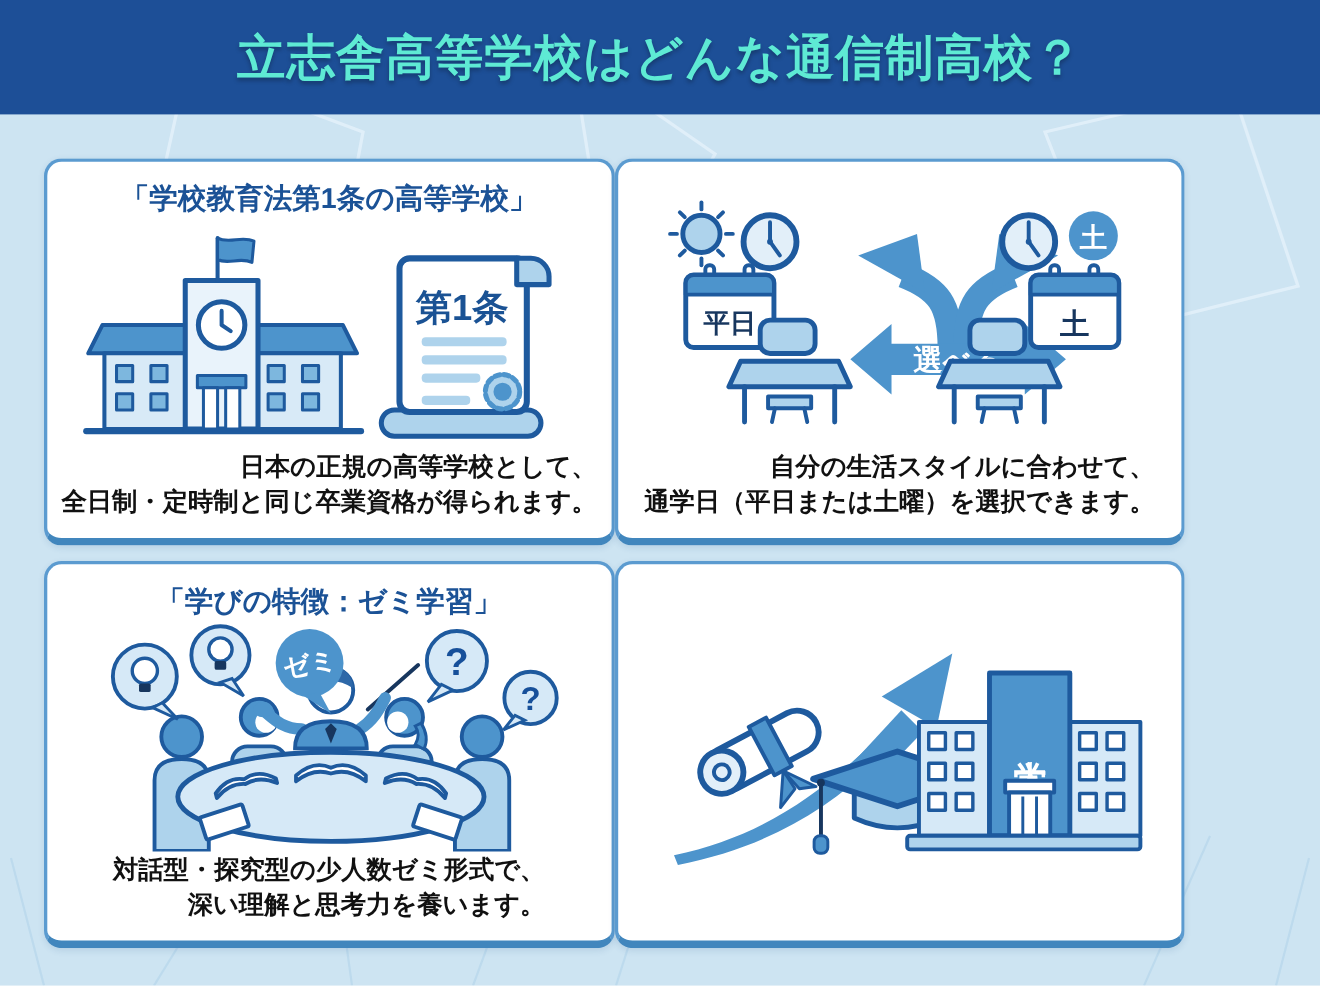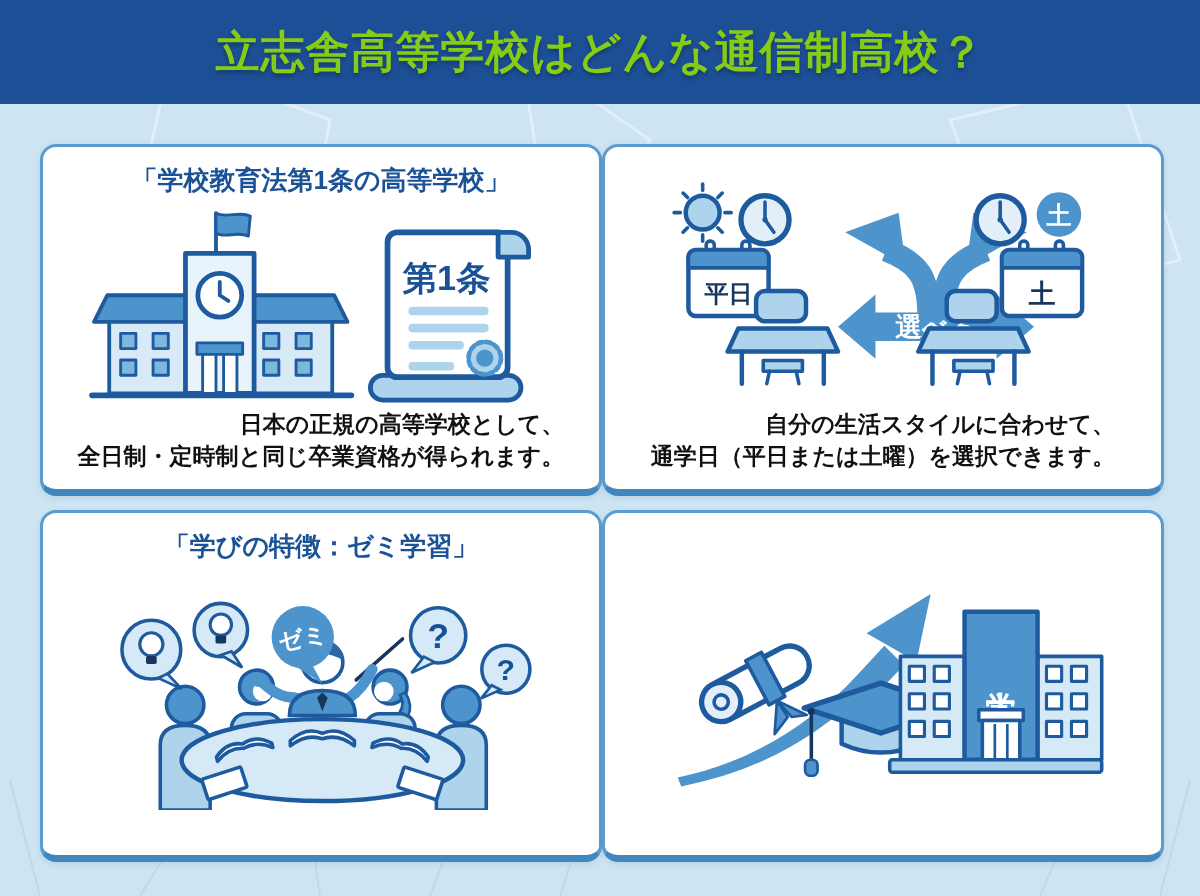--- a/index.html
+++ b/index.html
@@ -7,25 +7,25 @@
     position:relative;width:1200px;height:896px;overflow:hidden;
     background:#cde4f2;
     font-family:"Liberation Sans","DejaVu Sans",sans-serif;
   }
   .bg-pattern{position:absolute;inset:0;z-index:0;}
   .header{
     position:absolute;top:0;left:0;width:100%;height:104px;
     background:#1d4f97;display:flex;align-items:center;justify-content:center;z-index:2;
   }
   .header-title{
-    margin:0;color:#84cc16;font-size:44px;font-weight:bold;letter-spacing:1px;
+    margin:0;color:#5eead4;font-size:44px;font-weight:bold;letter-spacing:1px;
     text-shadow:0 3px 4px rgba(0,0,0,.28);
   }
   .grid{
-    position:absolute;top:144px;left:40px;width:1124px;z-index:1;
+    position:absolute;top:144px;left:40px;width:1037px;z-index:1;
     display:grid;grid-template-columns:1fr 1fr;grid-auto-rows:352px;gap:14px 0;
   }
   .card{
     background:#ffffff;border:3px solid #5b9bd0;border-bottom:7px solid #4186bd;
     border-radius:16px;box-sizing:border-box;
     display:flex;flex-direction:column;align-items:center;
     padding:12px 10px 12px;box-shadow:0 2px 6px rgba(30,80,140,.12);
   }
   .card-title{
     margin:4px 0 0;color:#1b5296;font-size:26px;font-weight:bold;white-space:nowrap;
@@ -262,20 +262,22 @@
             <polygon points="376,66 362,84 388,72" fill="#d6e9f7" stroke="#1e5a9e" stroke-width="3"></polygon>
             <text x="392" y="56" text-anchor="middle" font-size="40" font-weight="bold" fill="#17509a">?</text>
           </g>
           <g>
             <circle cx="468" cy="80" r="27" fill="#d6e9f7" stroke="#1e5a9e" stroke-width="4"></circle>
             <polygon points="452,98 440,113 462,103" fill="#d6e9f7" stroke="#1e5a9e" stroke-width="3"></polygon>
             <text x="468" y="92" text-anchor="middle" font-size="34" font-weight="bold" fill="#17509a">?</text>
           </g>
         </svg>
       </div>
+      <p class="card-body">対話型・探究型の少人数ゼミ形式で、
+深い理解と思考力を養います。</p>
     </section>
 
     <section class="card">
       <div class="card-illustration">
         <svg viewBox="0 0 520 238">
           <g fill="#4d94cc">
             <path d="M30,224 C110,207 170,170 232,110 L244,122 C186,180 122,216 34,234 Z"></path>
             <polygon points="212,130 262,76 284,98 234,150"></polygon>
             <polygon points="242,62 314,18 298,94"></polygon>
           </g>

